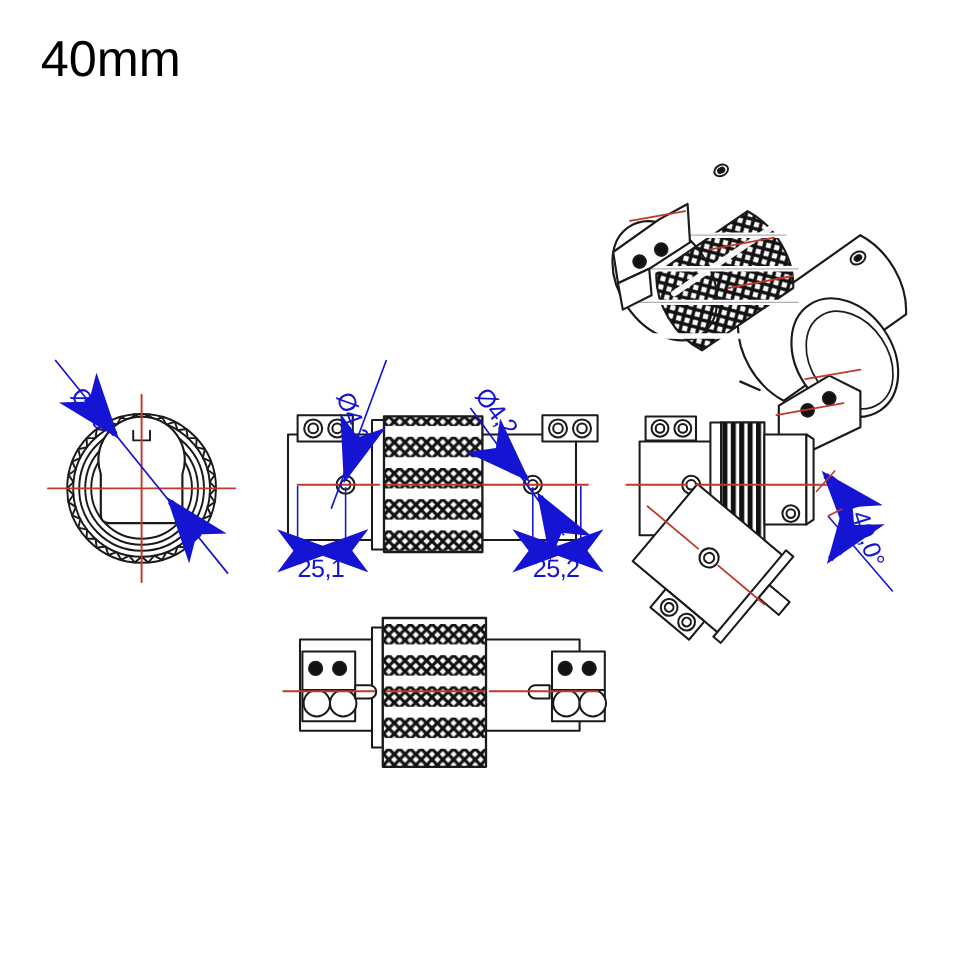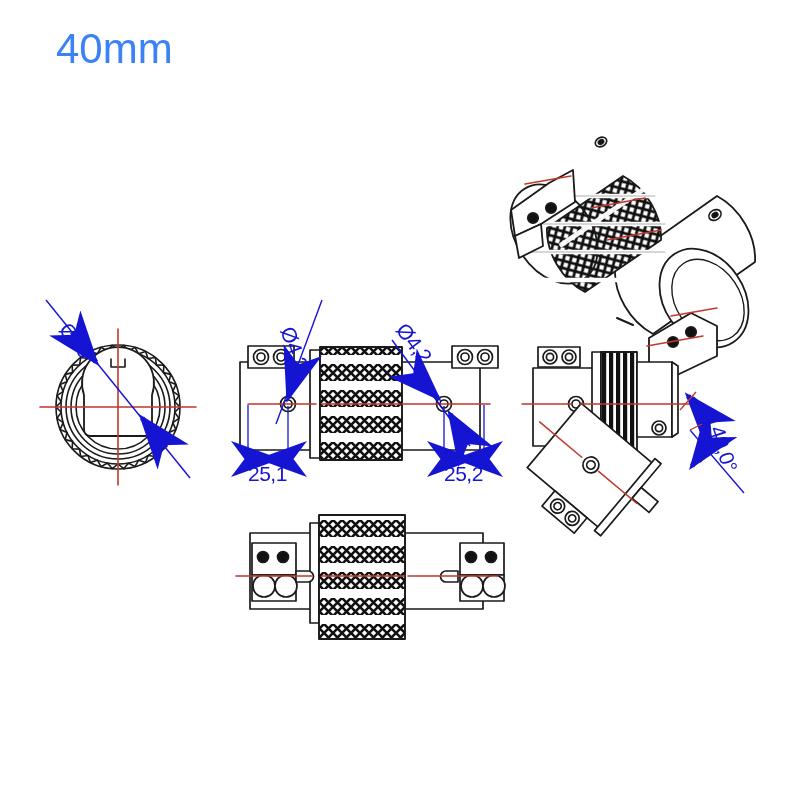--- a/index.html
+++ b/index.html
@@ -10,25 +10,25 @@
   #page {
     position: relative;
     width: 800px;
     height: 800px;
     background: #ffffff;
     overflow: hidden;
     font-family: "Liberation Sans", sans-serif;
   }
   #title {
     position: absolute;
-    left: 56px;
+    left: 34px;
     top: 28px;
     font-size: 42px;
     line-height: 1;
-    color: #3b82f6;
+    color: #000000;
     letter-spacing: 0px;
     font-family: "Liberation Sans", sans-serif;
     white-space: nowrap;
   }
   svg.layer {
     position: absolute;
     left: 0;
     top: 0;
     width: 800px;
     height: 800px;

